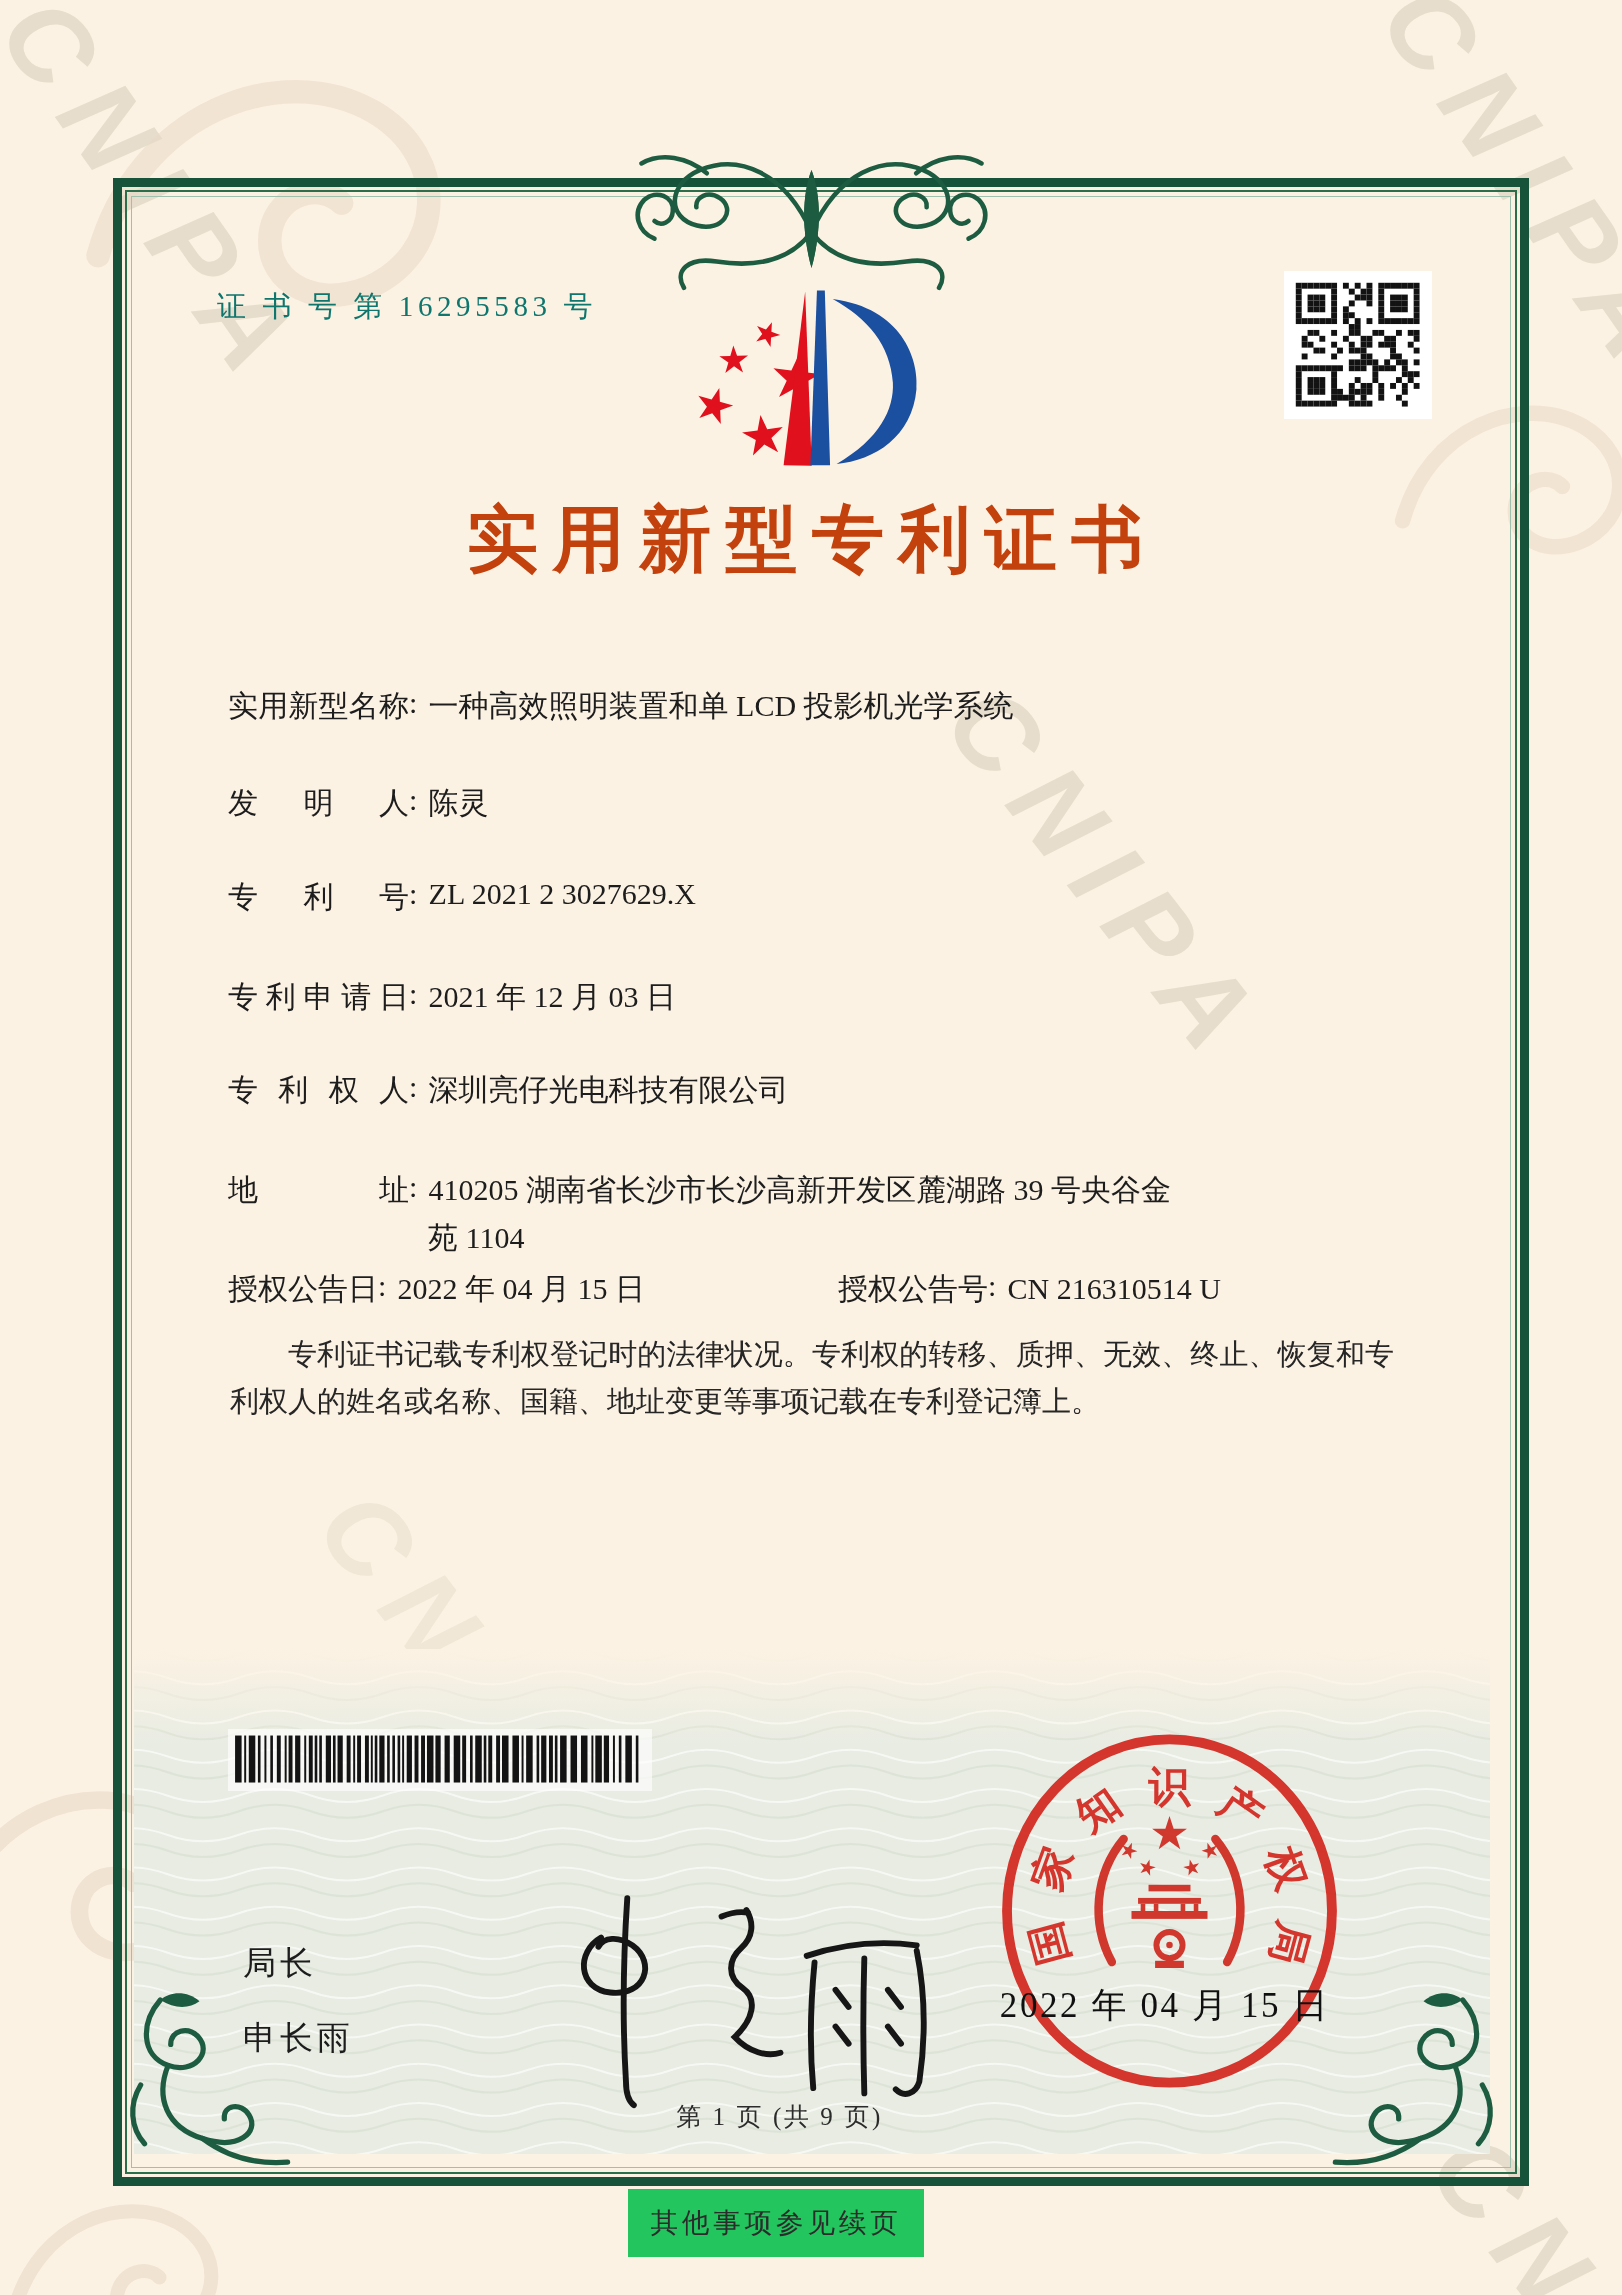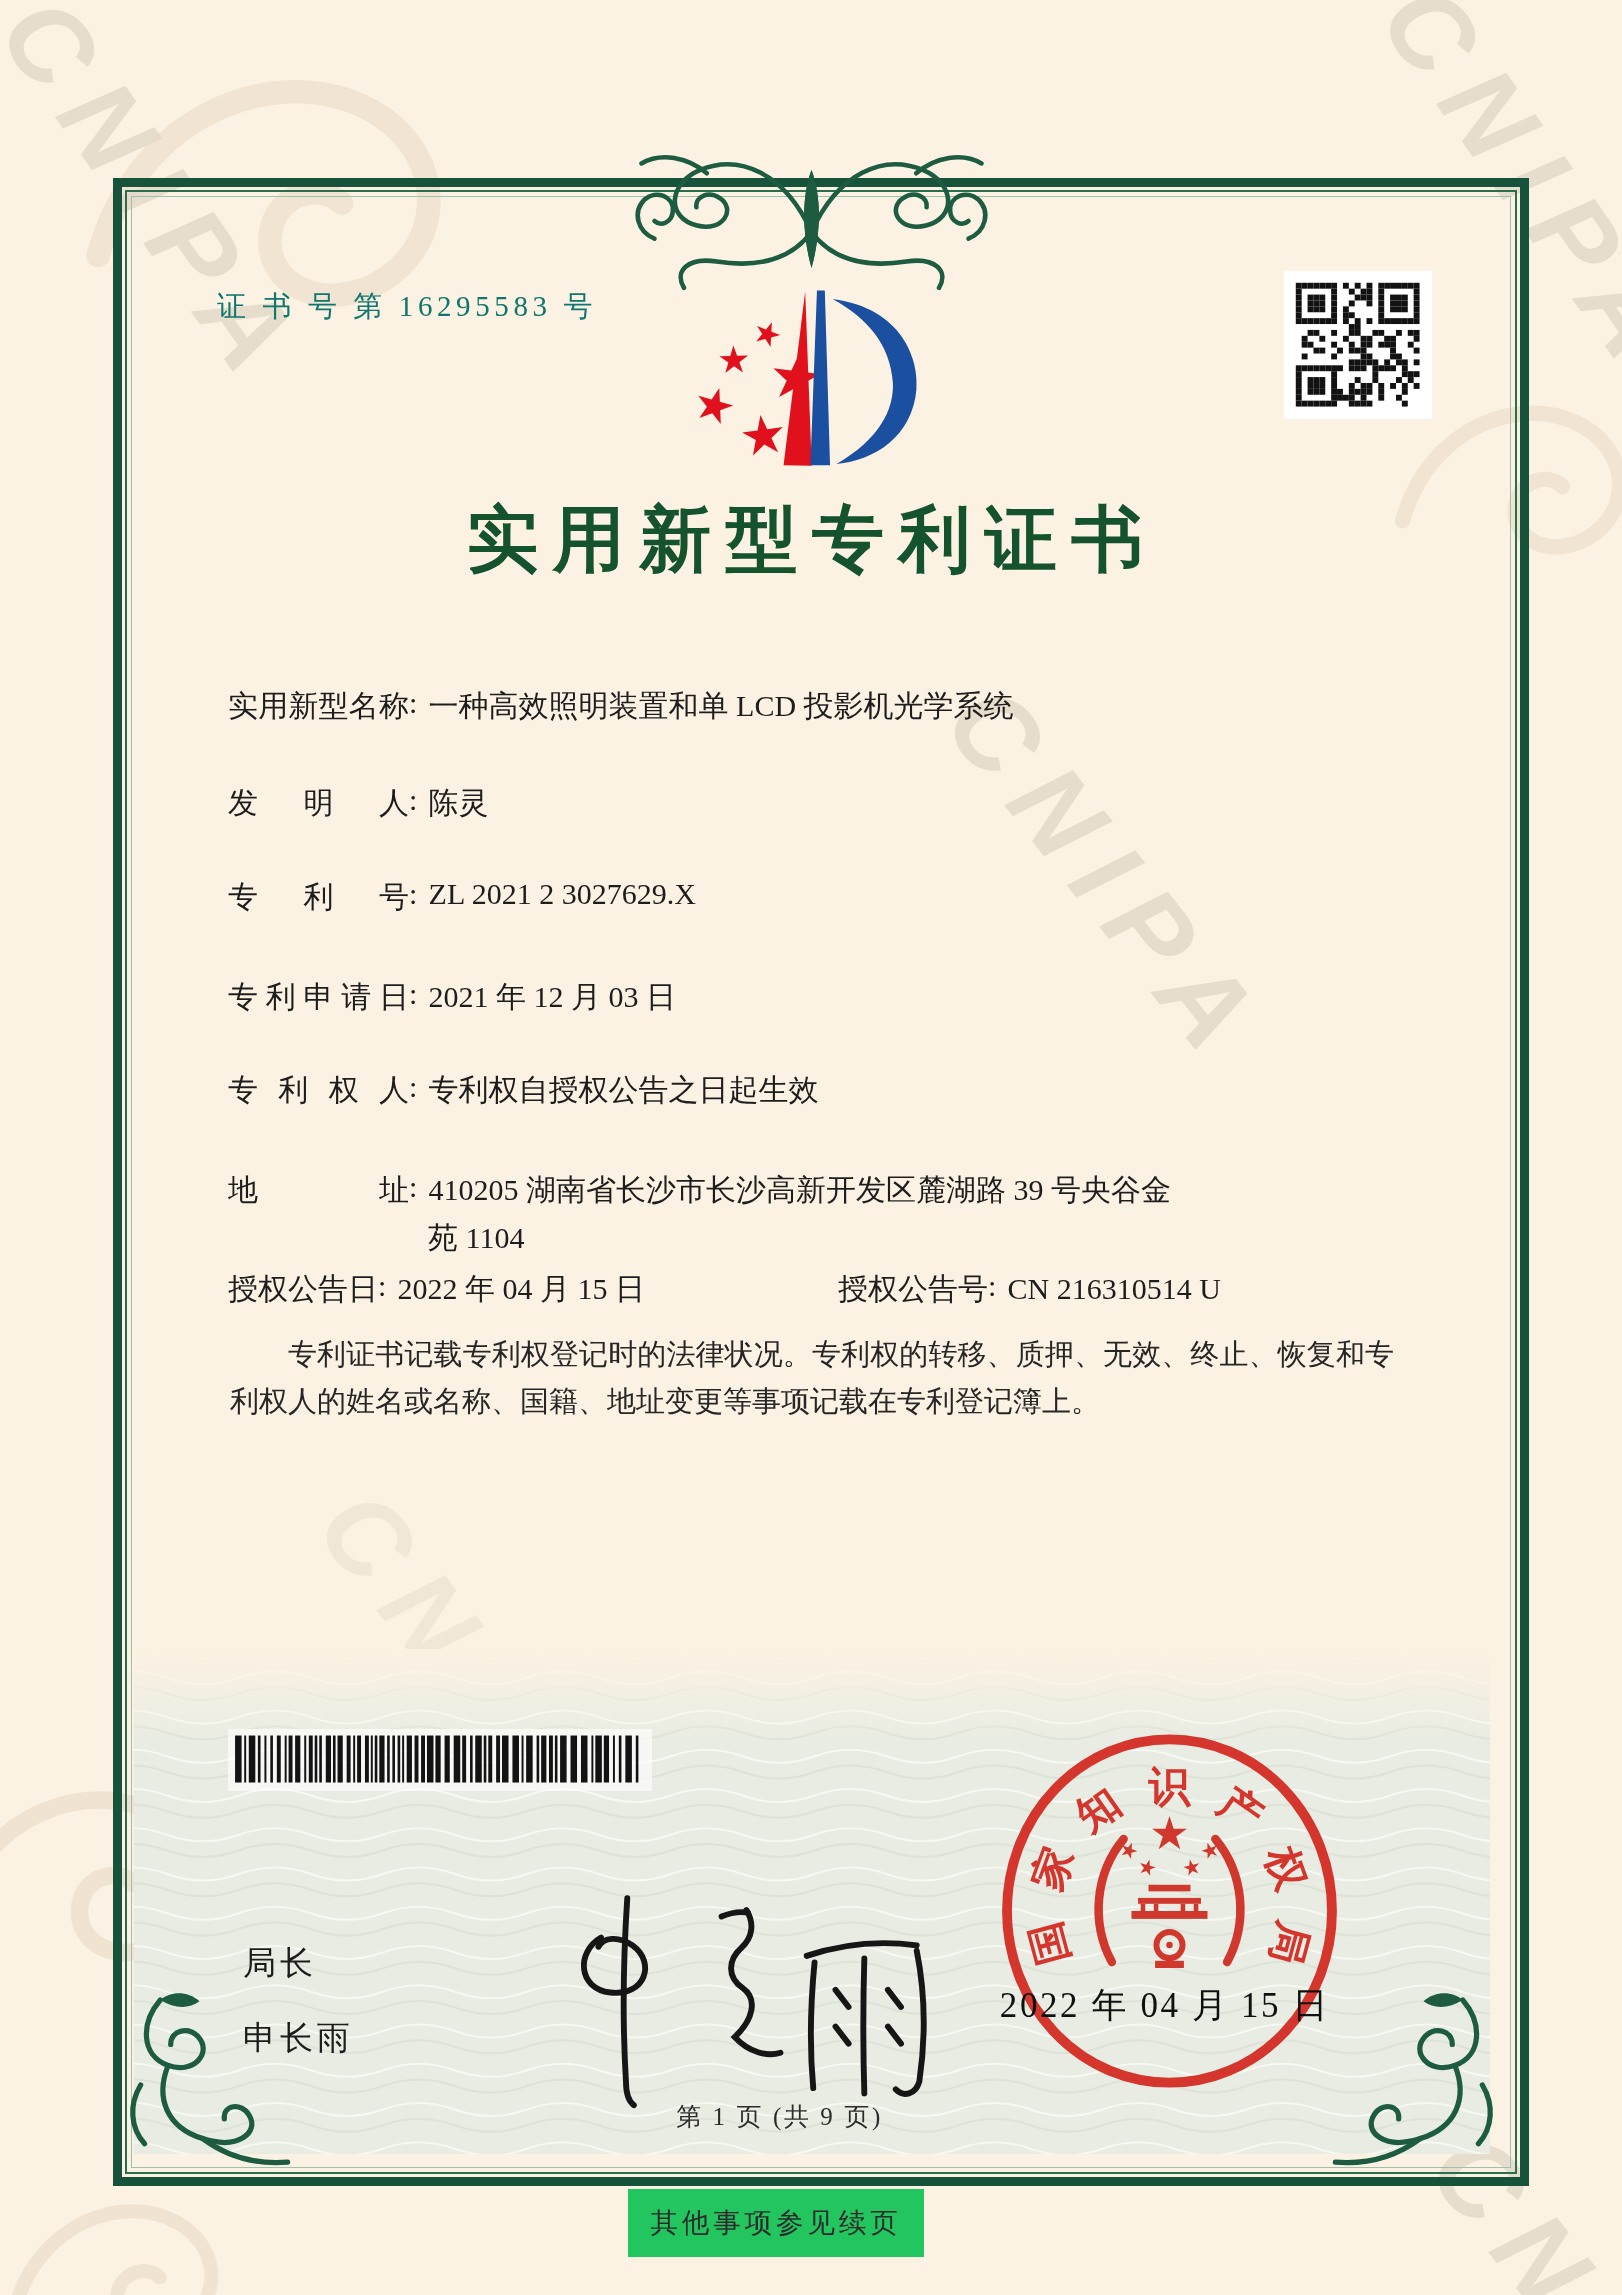--- a/index.html
+++ b/index.html
@@ -11,21 +11,21 @@
       font-weight:bold;font-style:italic;font-size:110px;letter-spacing:22px;
       color:rgba(173,169,143,0.28);white-space:nowrap;z-index:1;transform-origin:left top;}
   .swirl{z-index:1;opacity:.55;}
   
   .frame{left:113px;top:178px;width:1398px;height:1990px;border:9.2px solid #17523a;z-index:2;}
   .frame-in{position:absolute;inset:3.3px;border:2.6px solid #2a6e4c;}
   .frame-in2{position:absolute;inset:3.9px;border:0.7px solid #9fc0ad;}
   
   .certno{left:217px;top:287px;font-size:29px;letter-spacing:4.6px;color:#0f766e;z-index:4;}
   .title{left:223px;top:492px;width:1178px;text-align:center;font-size:72px;font-weight:900;
-         letter-spacing:14.4px;color:#14532d;z-index:4;}
+         letter-spacing:14.4px;color:#c2410c;z-index:4;}
   
   .row{position:absolute;left:228px;font-size:30px;color:#1d1d1d;z-index:4;white-space:nowrap;}
   .lab{display:inline-block;width:181px;text-align:justify;text-align-last:justify;vertical-align:top;}
   .col{display:inline-block;width:19.6px;vertical-align:top;}
   .val{display:inline-block;vertical-align:top;}
   .val2{position:absolute;left:200px;top:48px;}
   
   .legal{left:230px;top:1331px;width:1164px;font-size:29px;line-height:47px;
          text-align:justify;color:#262626;z-index:4;}
   .legal p{margin:0;text-indent:2em;}
@@ -326,21 +326,21 @@
 <div class="row" style="top:783px;">
   <span class="lab">发明人</span><span class="col">:</span><span class="val">陈灵</span>
 </div>
 <div class="row" style="top:877px;">
   <span class="lab">专利号</span><span class="col">:</span><span class="val">ZL 2021 2 3027629.X</span>
 </div>
 <div class="row" style="top:977px;">
   <span class="lab">专利申请日</span><span class="col">:</span><span class="val">2021 年 12 月 03 日</span>
 </div>
 <div class="row" style="top:1070px;">
-  <span class="lab">专利权人</span><span class="col">:</span><span class="val">专利权自授权公告之日起生效</span>
+  <span class="lab">专利权人</span><span class="col">:</span><span class="val">深圳亮仔光电科技有限公司</span>
 </div>
 <div class="row" style="top:1170px;height:98px;">
   <span class="lab">地址</span><span class="col">:</span><span class="val">410205 湖南省长沙市长沙高新开发区麓湖路 39 号央谷金</span>
   <span class="val2">苑 1104</span>
 </div>
 <div class="row" style="top:1269px;width:1172px;">
   <span class="lab" style="width:auto;">授权公告日</span><span class="col">:</span><span class="val">2022 年 04 月 15 日</span>
   <span class="abs" style="left:610px;top:0;"><span>授权公告号</span><span class="col">:</span><span>CN 216310514 U</span></span>
 </div>
 

